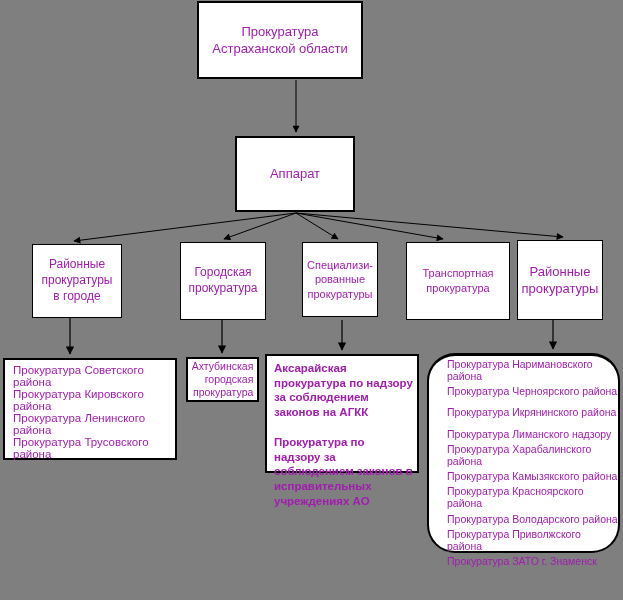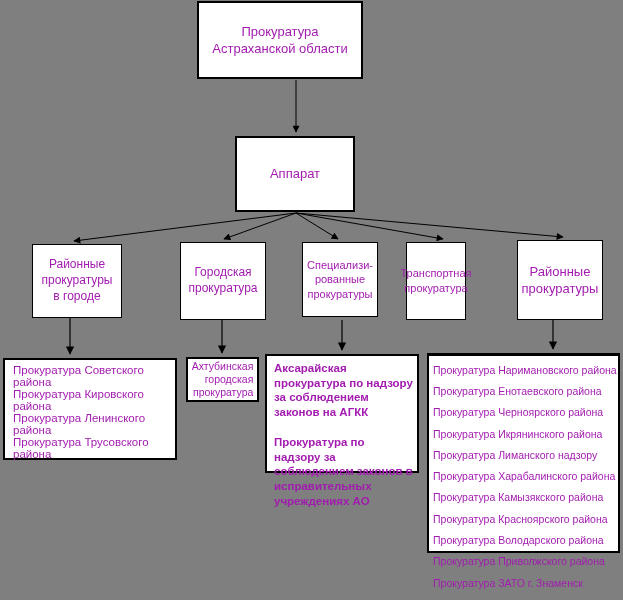--- a/index.html
+++ b/index.html
@@ -31,39 +31,39 @@
     text-align: center;
     white-space: pre-line;
     line-height: 1.32;
   }
   .node-root       { left: 197px; top: 1px;   width: 166px; height: 78px; font-size: 13px; }
   .node-apparatus  { left: 235px; top: 136px; width: 120px; height: 76px; font-size: 13px; }
   .branch          { border-width: 1.5px; }
   .branch-1 { left: 32px;  top: 244px; width: 90px; height: 74px; font-size: 12px; }
   .branch-2 { left: 180px; top: 242px; width: 86px; height: 78px; font-size: 12px; }
   .branch-3 { left: 302px; top: 242px; width: 76px; height: 75px; font-size: 11px; }
-  .branch-4 { left: 406px; top: 242px; width: 60px; height: 78px; font-size: 11px; }
+  .branch-4 { left: 406px; top: 242px; width: 104px; height: 78px; font-size: 11px; }
   .branch-5 { left: 517px; top: 240px; width: 86px; height: 80px; font-size: 13px; }
   .leafbox {
     position: absolute;
     background: #ffffff;
     border: 2px solid #000000;
     box-sizing: border-box;
   }
   .box-city-districts { left: 3px; top: 358px; width: 174px; height: 102px;
     padding: 4px 0 0 8px; font-size: 11.5px; }
   .box-city-districts .list-row { height: 24px; display: flex; align-items: center; }
   .box-akhtubinsk { left: 186px; top: 357px; width: 73px; height: 45px;
     display: flex; align-items: center; justify-content: center; text-align: right;
     white-space: pre-line; font-size: 10.5px; line-height: 1.25; }
   .box-specialized { left: 265px; top: 354px; width: 154px; height: 119px;
     padding: 5px 4px 0 7px; font-size: 11.5px; line-height: 1.28; font-weight: bold; }
   .box-specialized .para { margin: 0 0 15px 0; }
   .box-districts { left: 427px; top: 353px; width: 193px; height: 200px;
-    border-top-width: 3px; padding: 3px 0 0 4px; font-size: 10.5px; }
+    border-top-width: 3px; padding: 3px 0 0 18px; font-size: 10.5px; border-radius: 28px; }
   .box-districts .list-row { height: 21.3px; display: flex; align-items: center; }
 </style>
 </head>
 <body>
 
 <div class="canvas">
 
   <svg class="connectors" viewBox="0 0 623 600" xmlns="http://www.w3.org/2000/svg">
     <defs>
       <marker id="arrow" viewBox="0 0 10 10" refX="9" refY="5" markerWidth="9" markerHeight="7" orient="auto-start-reverse">
@@ -114,21 +114,20 @@
 городская
 прокуратура</div>
 
   <div class="leafbox box-specialized">
       <div class="para">Аксарайская прокуратура по надзору за соблюдением законов на АГКК</div>
       <div class="para">Прокуратура по надзору за соблюдением законов в исправительных учреждениях АО</div>
     </div>
 
   <div class="leafbox box-districts">
       <div class="list-row">Прокуратура Наримановского района</div>
-      <div class="list-row">Прокуратура Енотаевского района</div>
       <div class="list-row">Прокуратура Черноярского района</div>
       <div class="list-row">Прокуратура Икрянинского района</div>
       <div class="list-row">Прокуратура Лиманского надзору</div>
       <div class="list-row">Прокуратура Харабалинского района</div>
       <div class="list-row">Прокуратура Камызякского района</div>
       <div class="list-row">Прокуратура Красноярского района</div>
       <div class="list-row">Прокуратура Володарского района</div>
       <div class="list-row">Прокуратура Приволжского района</div>
       <div class="list-row">Прокуратура ЗАТО г. Знаменск</div>
     </div>

